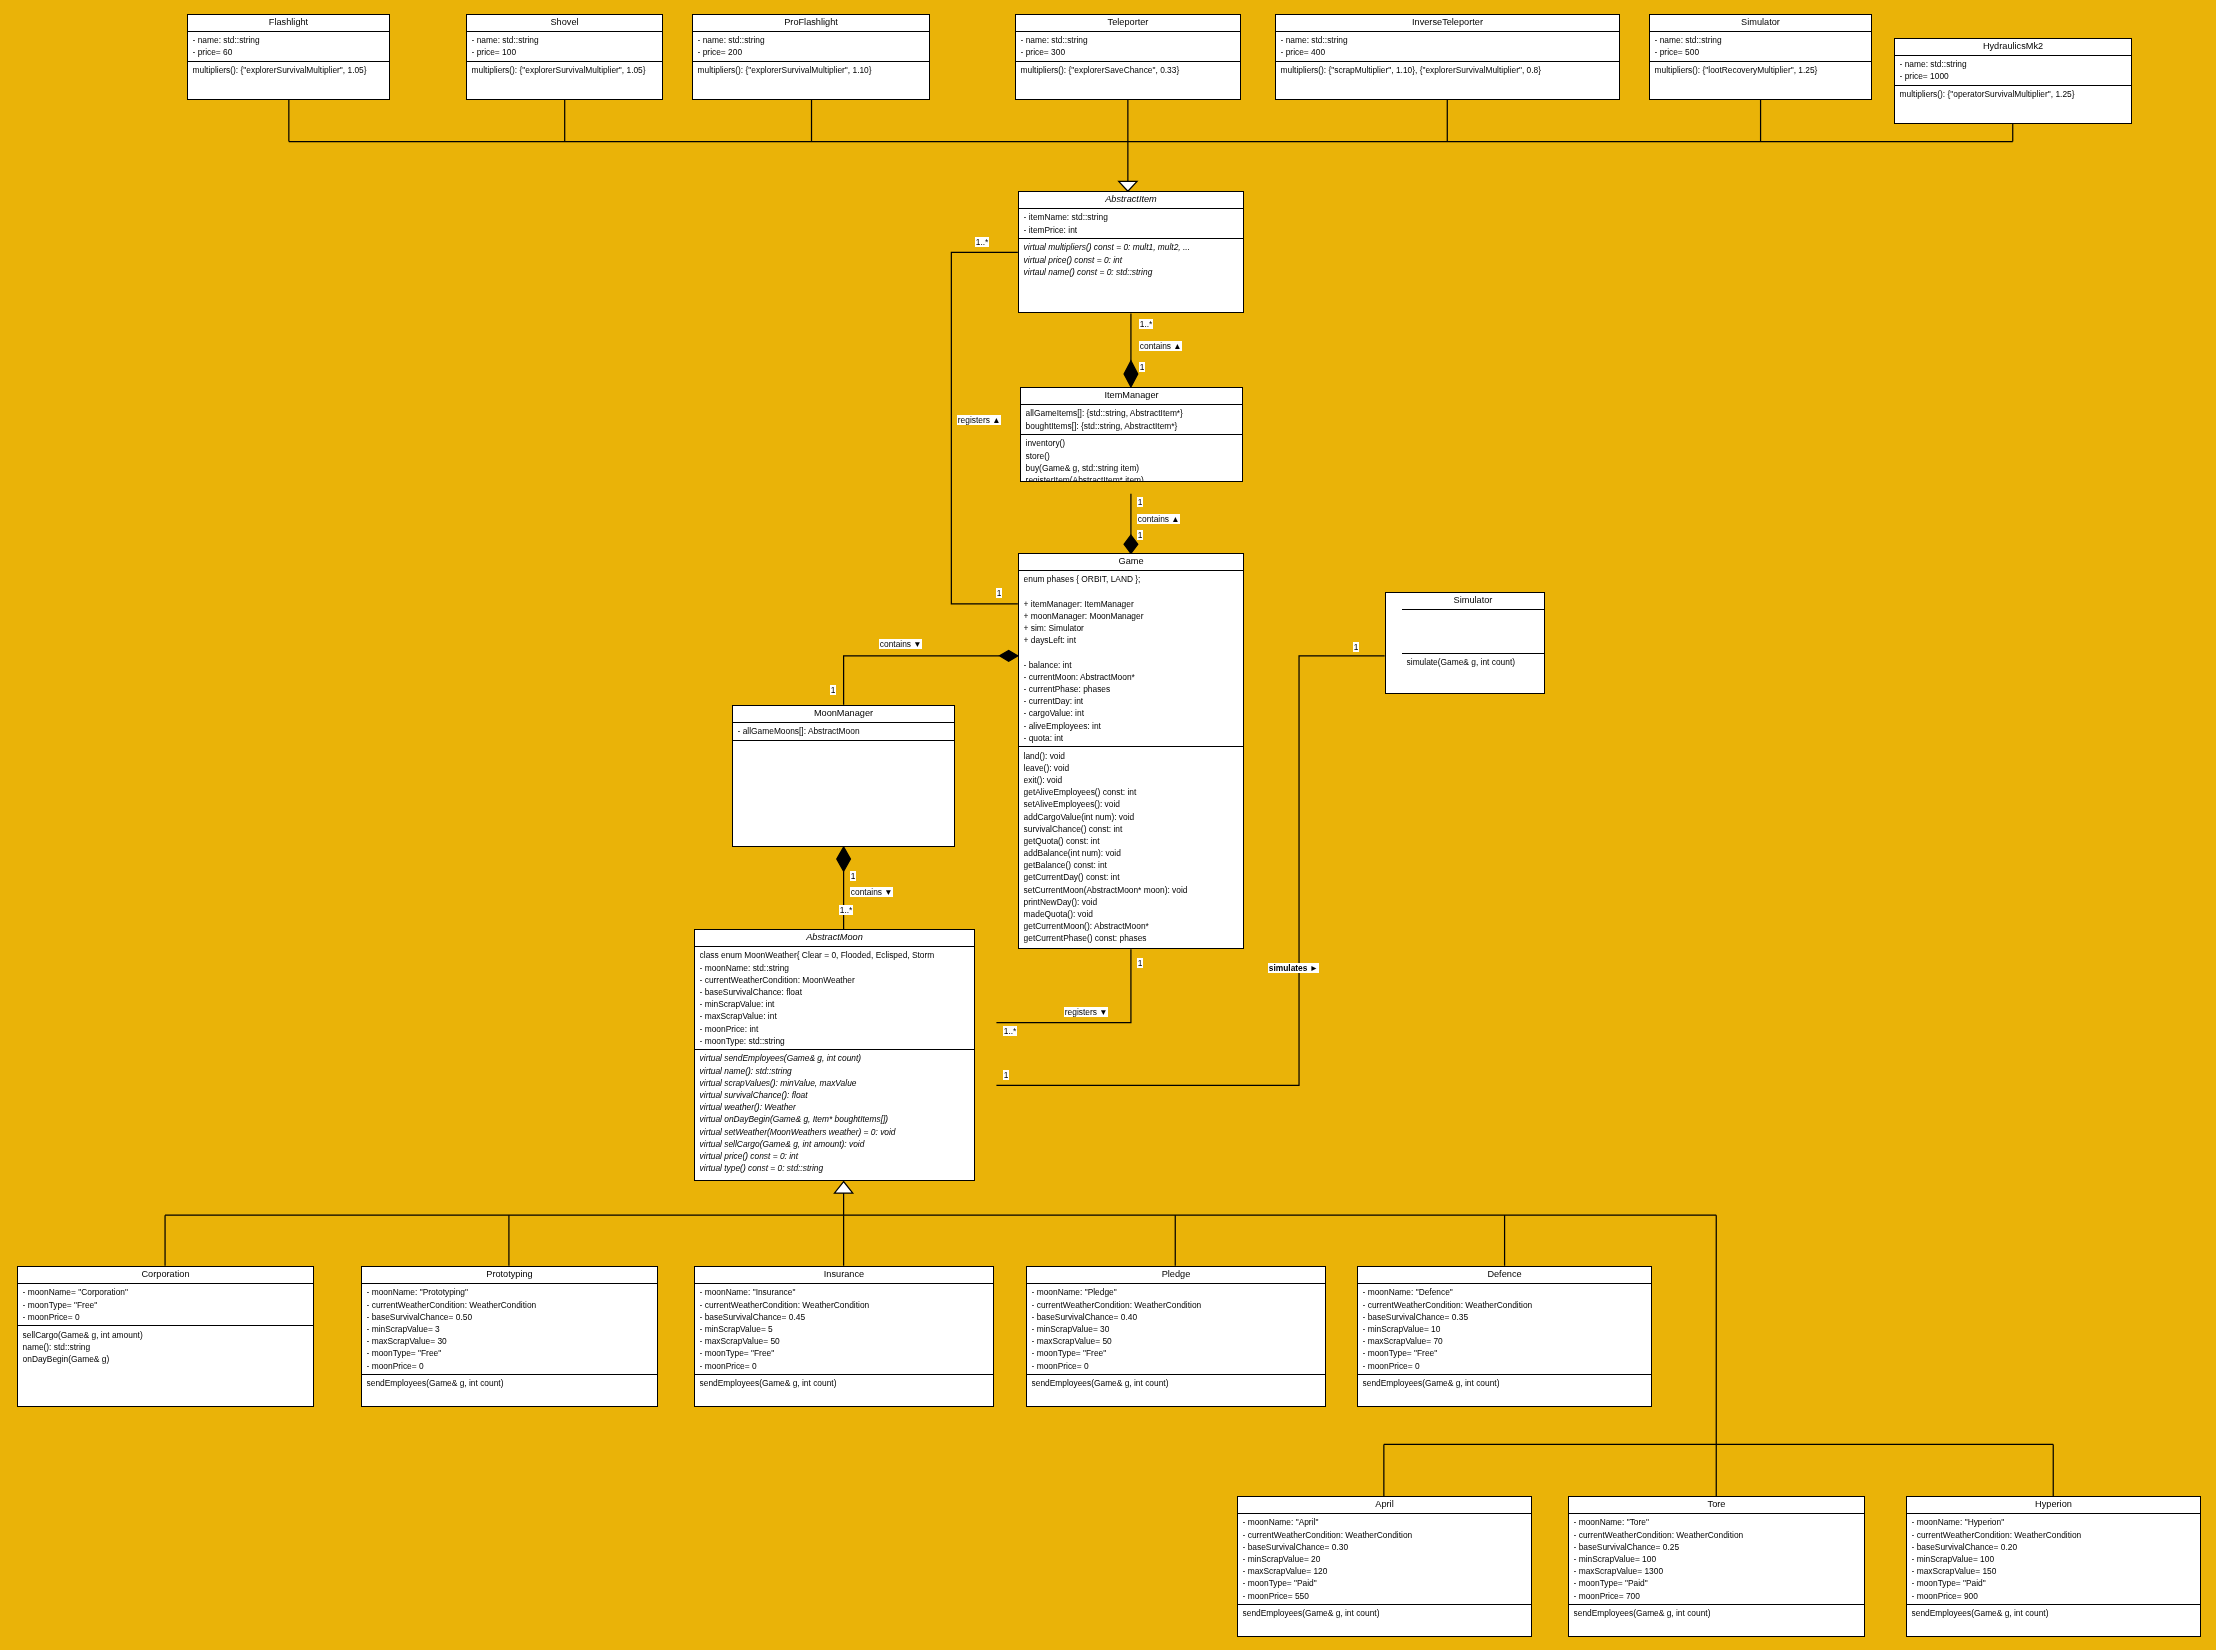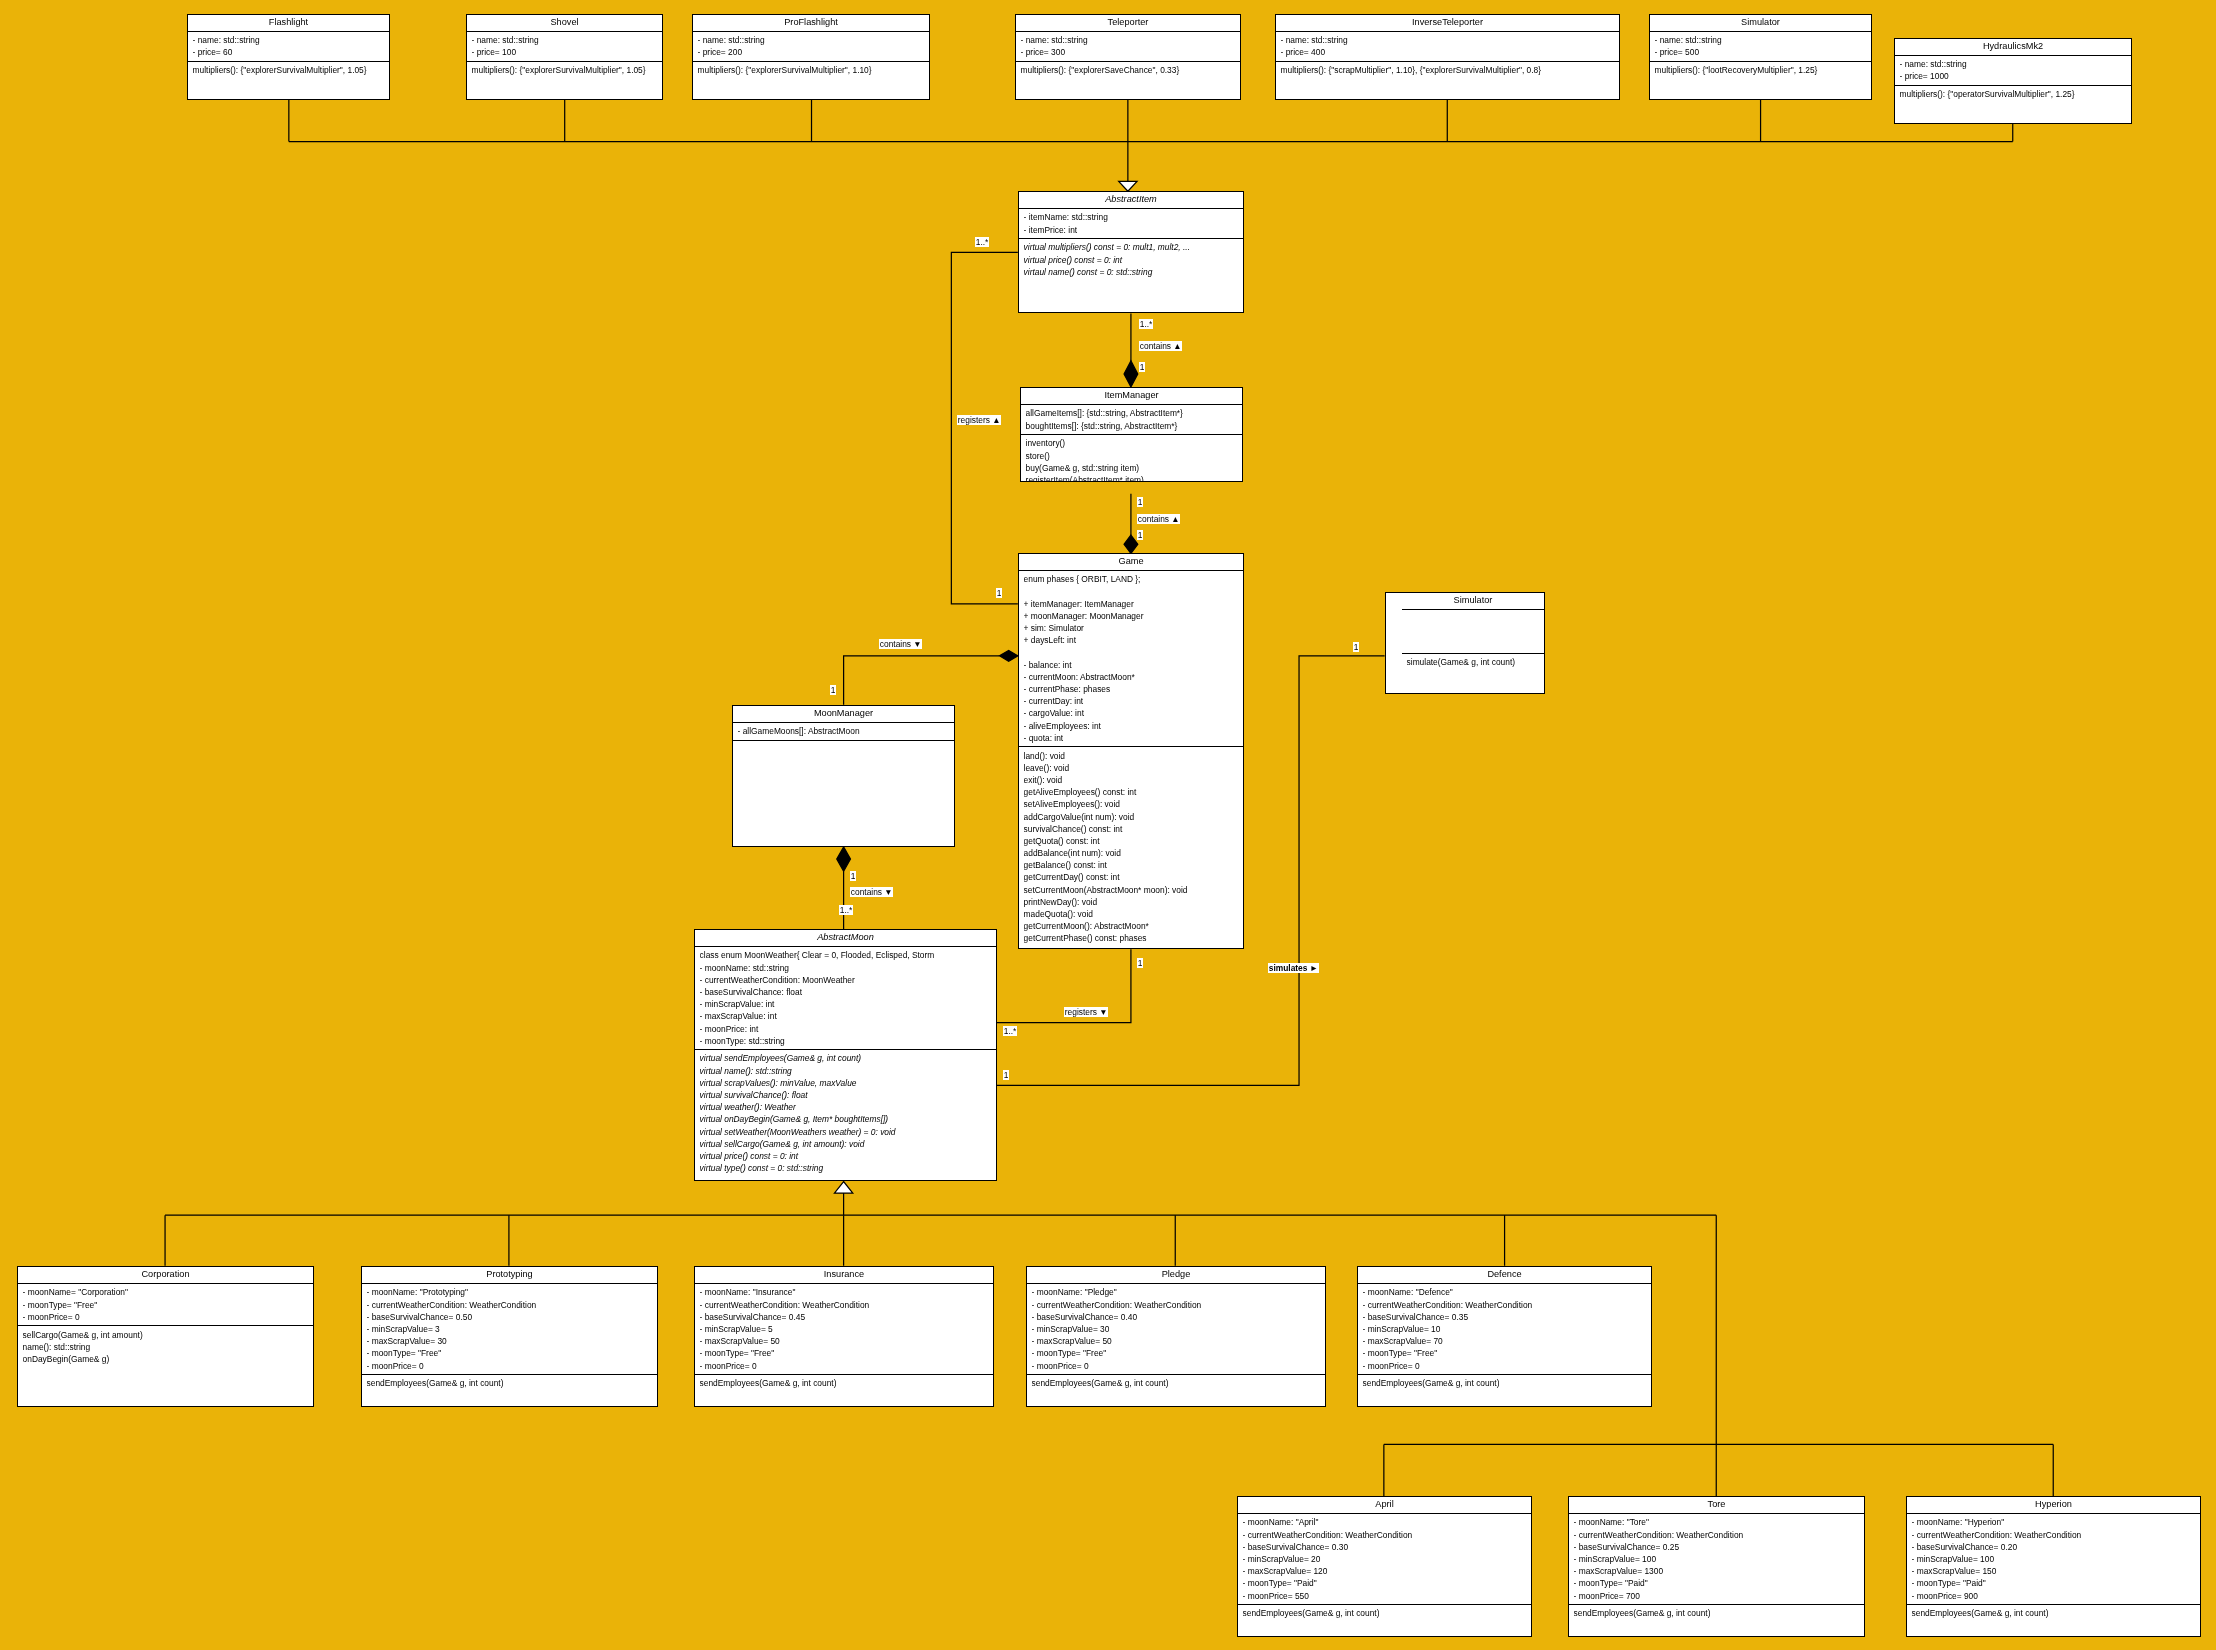--- a/index.html
+++ b/index.html
@@ -233,21 +233,21 @@
   </div>
 
   <div class="cls" style="left:1385px;top:592px;width:160px;height:102px;padding-left:16px;">
     <div class="title">Simulator</div>
     <div class="attrs" style="min-height:38px;"></div>
     <div class="methods">
         <div class="line">simulate(Game&amp; g, int count)</div>
       </div>
   </div>
 
-  <div class="cls abstract" style="left:694px;top:929px;width:303px;height:252px;">
+  <div class="cls abstract" style="left:694px;top:929px;width:281px;height:252px;">
     <div class="title">AbstractMoon</div>
     <div class="attrs">
         <div class="line">class enum MoonWeather{ Clear = 0, Flooded, Eclisped, Storm</div>
         <div class="line">- moonName: std::string</div>
         <div class="line">- currentWeatherCondition: MoonWeather</div>
         <div class="line">- baseSurvivalChance: float</div>
         <div class="line">- minScrapValue: int</div>
         <div class="line">- maxScrapValue: int</div>
         <div class="line">- moonPrice: int</div>
         <div class="line">- moonType: std::string</div>

